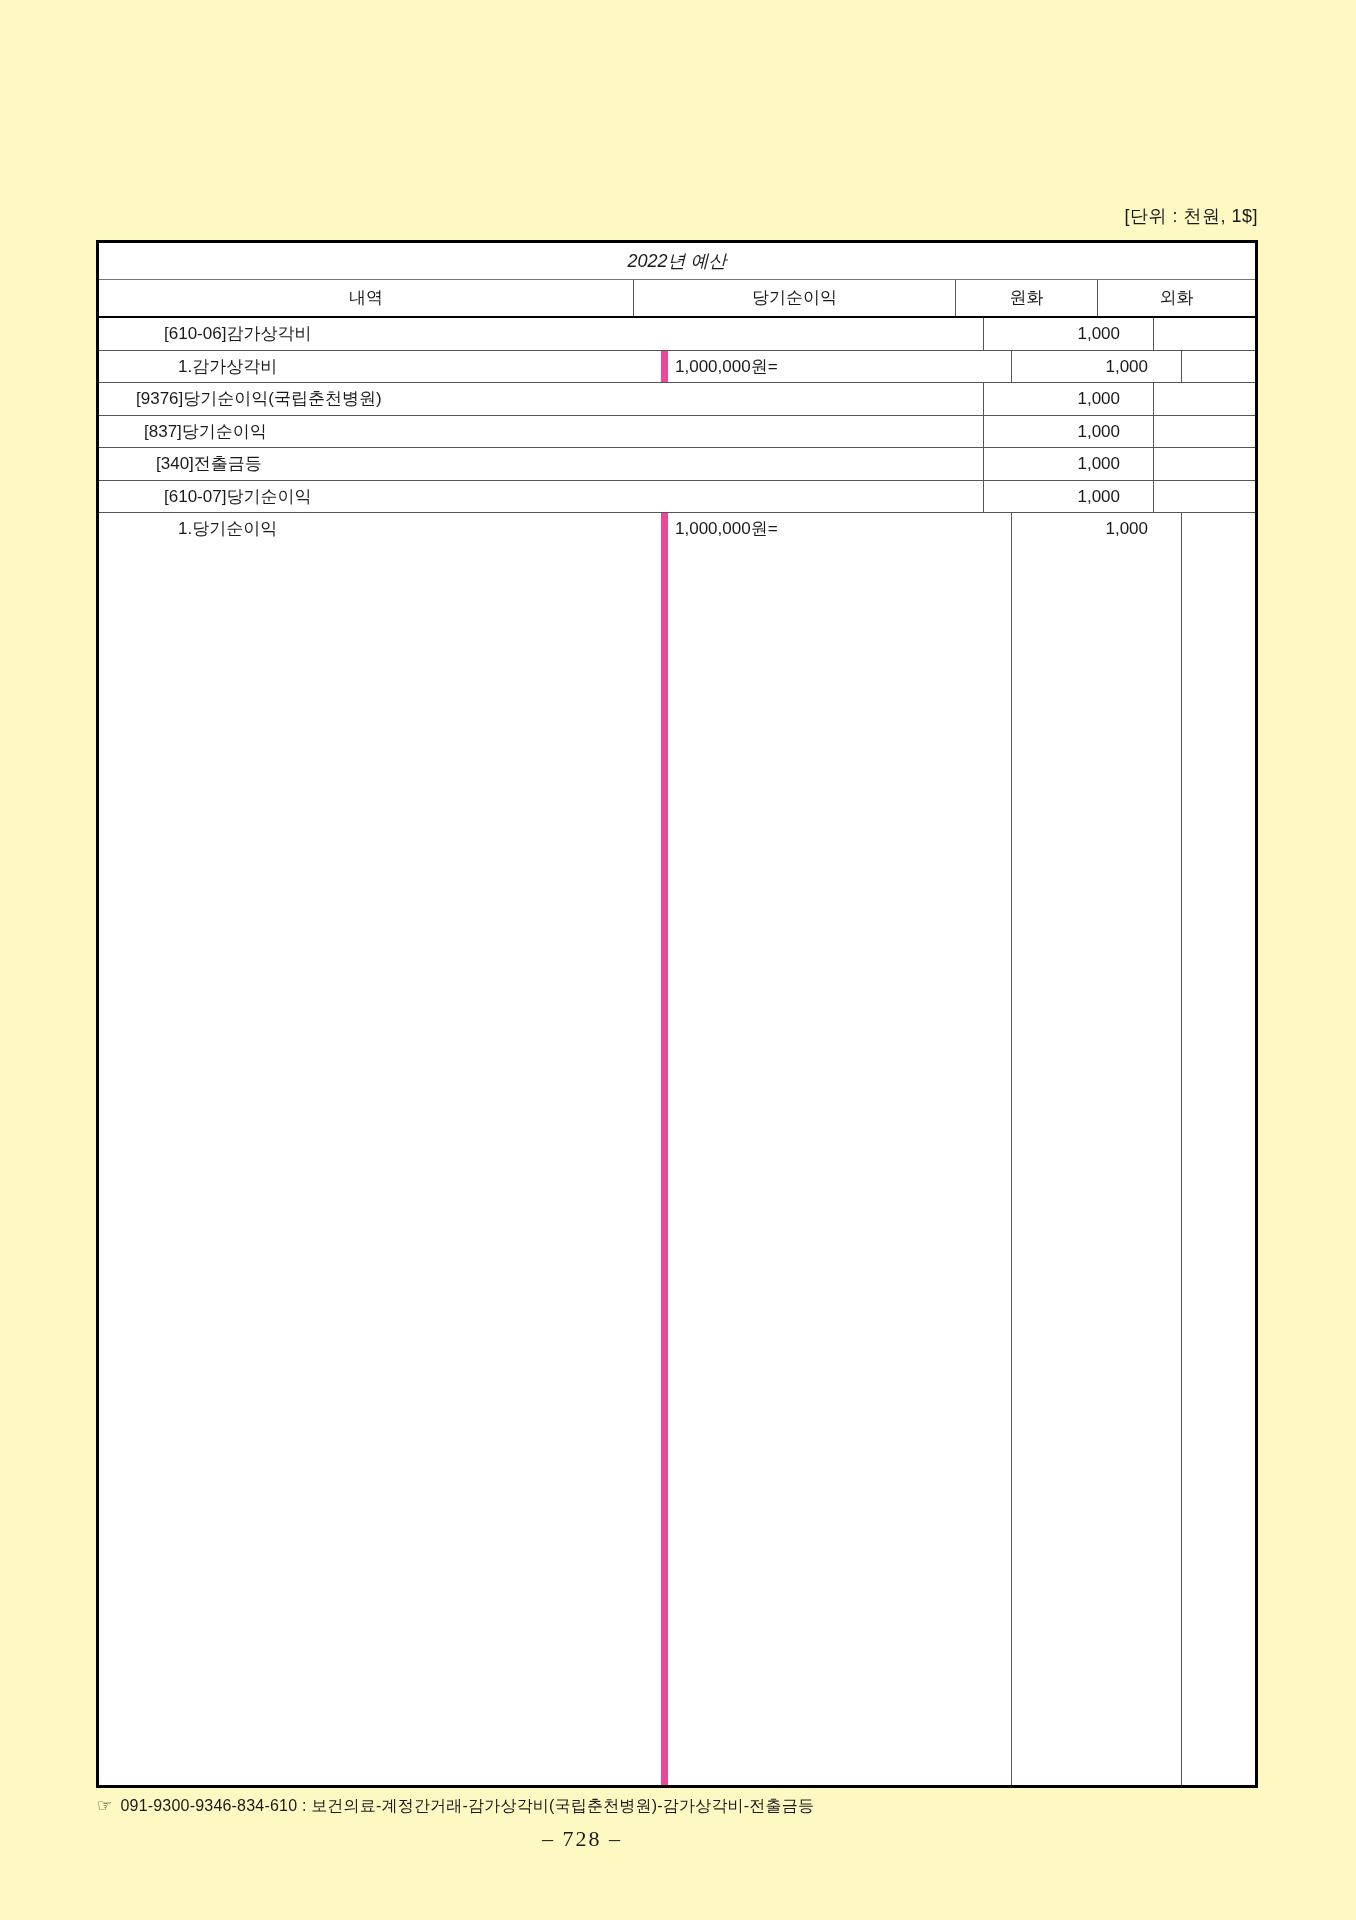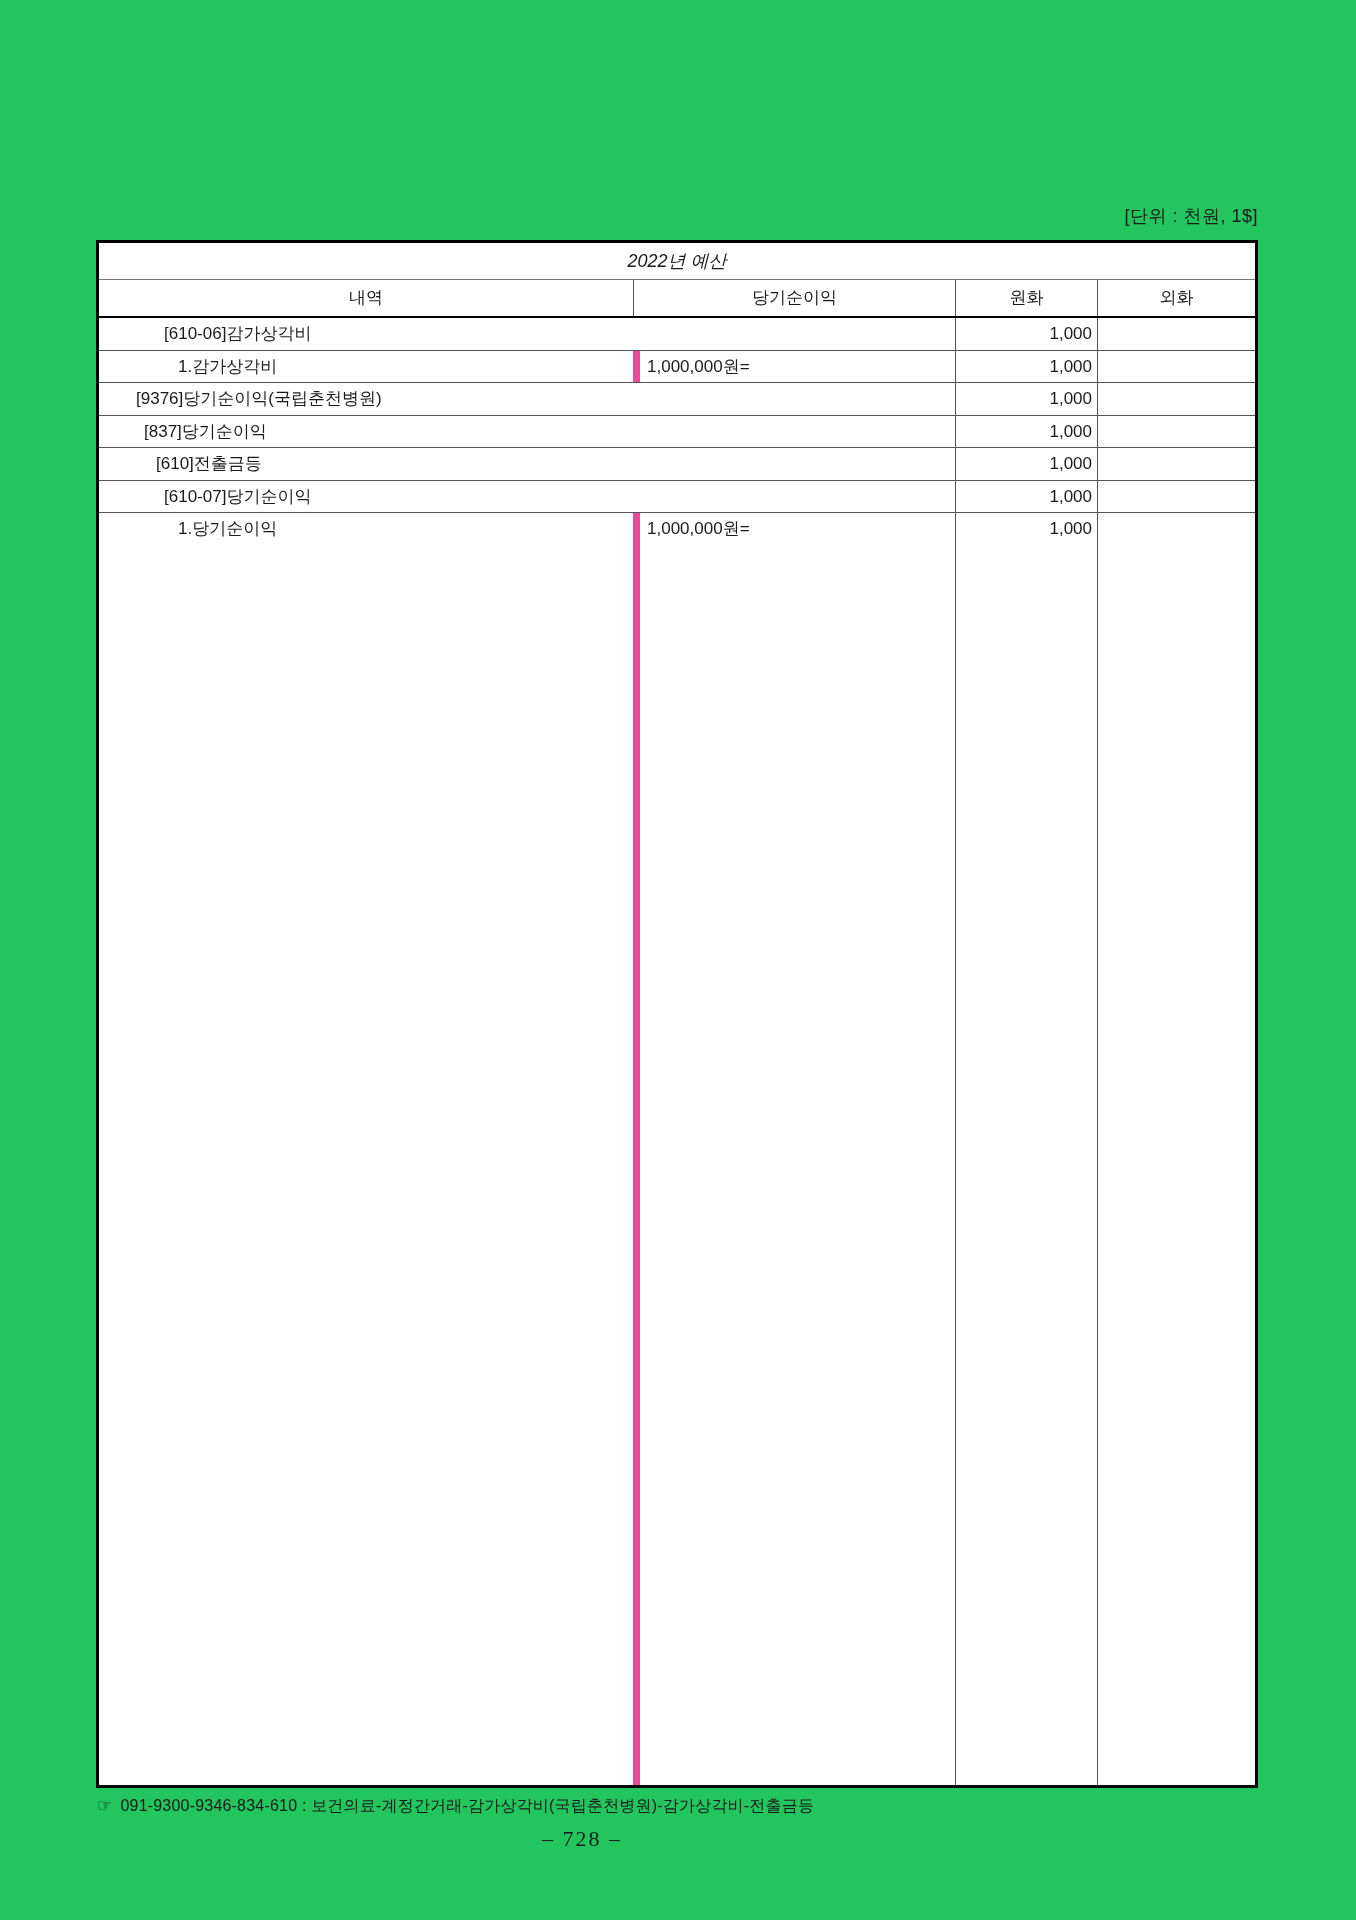--- a/index.html
+++ b/index.html
@@ -3,21 +3,21 @@
 <meta charset="utf-8">
 <style>
   * { margin: 0; padding: 0; box-sizing: border-box; }
   html, body { background: #ffffff; }
   body {
     width: 1356px; height: 1920px;
     position: relative;
     font-family: "Liberation Sans", "DejaVu Sans", sans-serif;
     color: #1a1a1a;
   }
-  .page { position: absolute; inset: 0; background: #22c55e; padding-left: 44px; }
+  .page { position: absolute; inset: 0; background: #fef9c3; padding-left: 44px; }
 
   .unit-label {
     position: absolute;
     top: 204px; left: 96px; width: 1162px;
     text-align: right;
     font-size: 18px;
     letter-spacing: 0.5px;
     white-space: nowrap;
   }
 
@@ -55,20 +55,21 @@
   .h-c2 { width: 322px; border-left: 1px solid #555; }
   .h-c3 { width: 142px; border-left: 1px solid #555; }
   .h-c4 { flex: 1; border-left: 1px solid #555; }
 
   .table-body { flex: 1; display: flex; flex-direction: column; }
   .row {
     display: flex;
     height: 32.5px;
     flex: 0 0 auto;
     border-bottom: 1px solid #555;
+    gap: 28px;
   }
   .row.tall { flex: 1 1 auto; height: auto; border-bottom: none; }
   .cell {
     font-size: 17px;
     line-height: 31px;
     white-space: nowrap;
     overflow: hidden;
   }
   .tall .cell { line-height: 32px; }
   .c-label { width: 534px; }
@@ -128,21 +129,21 @@
           <div class="cell c-label merged" style="padding-left: 37px;">[9376]당기순이익(국립춘천병원)</div>
           <div class="cell c-krw">1,000</div>
           <div class="cell c-fx"></div>
         </div>
         <div class="row">
           <div class="cell c-label merged" style="padding-left: 45px;">[837]당기순이익</div>
           <div class="cell c-krw">1,000</div>
           <div class="cell c-fx"></div>
         </div>
         <div class="row">
-          <div class="cell c-label merged" style="padding-left: 57px;">[610]전출금등</div>
+          <div class="cell c-label merged" style="padding-left: 57px;">[340]전출금등</div>
           <div class="cell c-krw">1,000</div>
           <div class="cell c-fx"></div>
         </div>
         <div class="row">
           <div class="cell c-label merged" style="padding-left: 65px;">[610-07]당기순이익</div>
           <div class="cell c-krw">1,000</div>
           <div class="cell c-fx"></div>
         </div>
         <div class="row tall">
           <div class="cell c-label" style="padding-left: 79px;">1.당기순이익</div>

